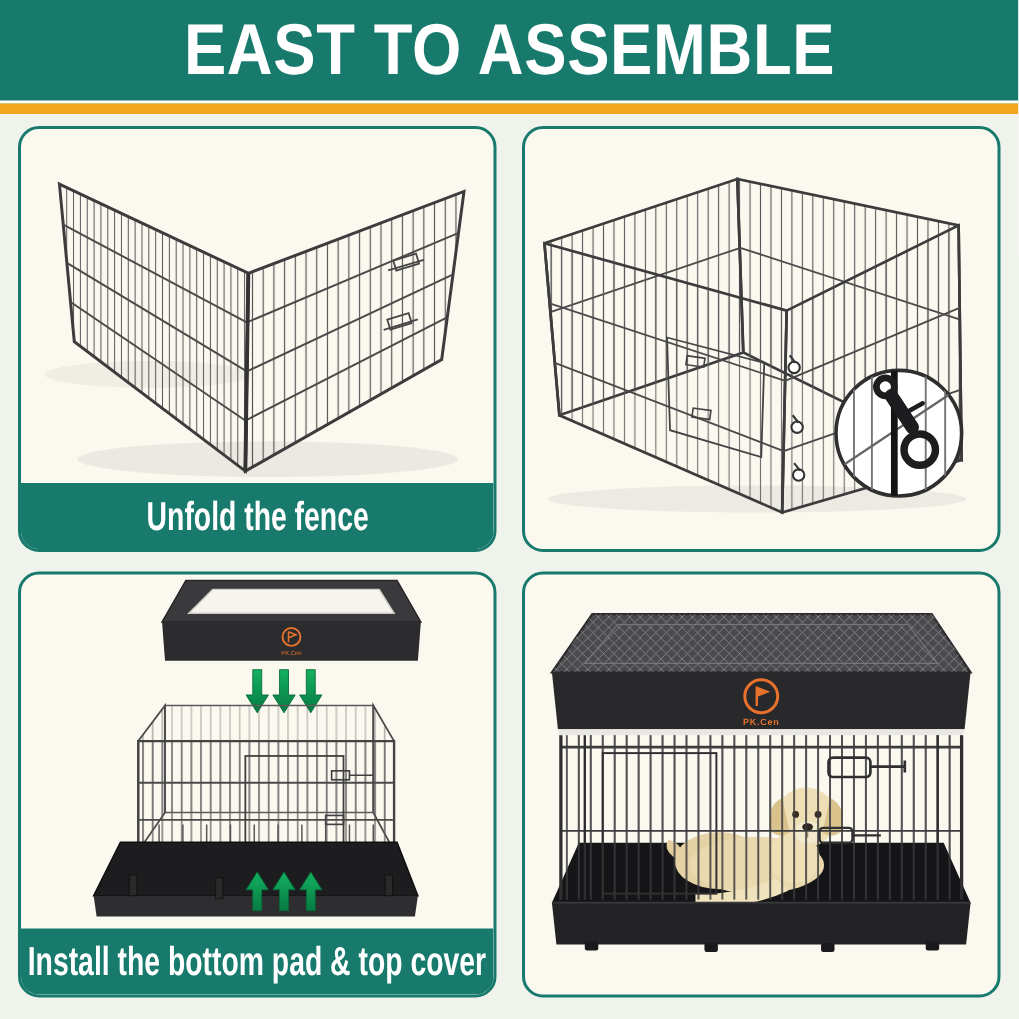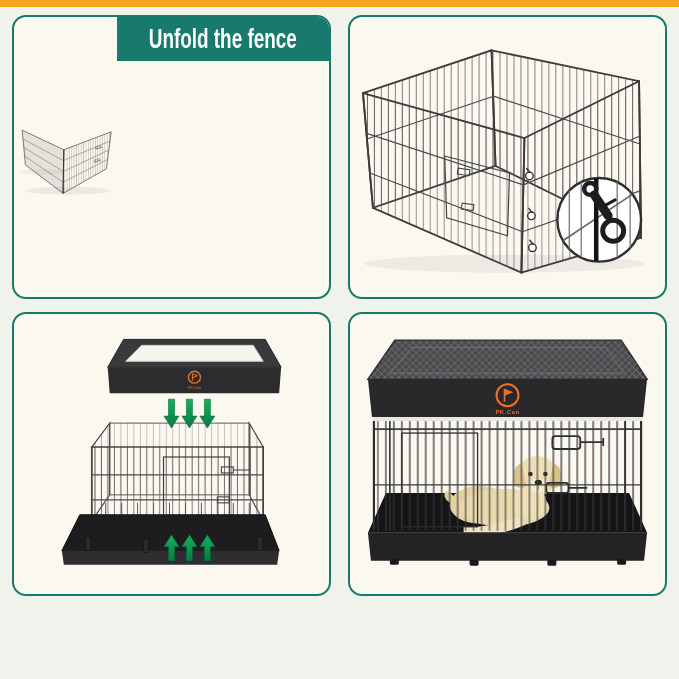--- a/index.html
+++ b/index.html
@@ -5,33 +5,36 @@
   html,body{margin:0;padding:0;}
   body{font-family:"Liberation Sans",sans-serif;}
   .page{position:relative;width:679px;height:679px;background:var(--page-bg,#F0F2EC);overflow:hidden;}
   .header{height:67px;background:var(--teal,#177A6C);border-bottom:2px solid #ffffff;
           display:flex;align-items:center;justify-content:center;}
   .header h1{margin:0;color:#fff;font-size:48px;font-weight:700;line-height:1;
              transform:scaleX(0.88);transform-origin:center;white-space:nowrap;letter-spacing:0.5px;}
   .stripe{height:7px;background:var(--stripe-orange,#F2A51F);}
   .grid{margin:8px 12px 0;display:grid;grid-template-columns:319px 319px;gap:13px 17px;grid-auto-rows:284px;}
   .card{box-sizing:border-box;border:2px solid var(--teal,#177A6C);border-radius:14px;
-        background:var(--card-bg,#FBF8F0);overflow:hidden;display:flex;}
+        background:var(--card-bg,#FBF8F0);overflow:hidden;display:flex;flex-direction:column;}
   .card-img{flex:1;min-height:0;}
   .card-img svg{width:100%;height:100%;display:block;}
   .card-caption{height:44px;flex:0 0 44px;background:var(--teal,#177A6C);
                 display:flex;align-items:center;justify-content:center;}
   .card-caption span{color:#fff;font-size:27px;font-weight:600;white-space:nowrap;
                      transform:scaleX(0.70);transform-origin:center;}
 </style>
 </head>
 <body>
 
 <div class="page">
 
+  <header class="header">
+    <h1>EAST TO ASSEMBLE</h1>
+  </header>
   <div class="stripe"></div>
 
   <main class="grid">
 
     <section class="card">
       <div class="card-img">
         <svg viewBox="0 0 316 238">
           <defs>
             <pattern id="wireDense" width="4.6" height="10" patternUnits="userSpaceOnUse">
               <line x1="2.3" y1="0" x2="2.3" y2="10" stroke="#5b5b5b" stroke-width="0.7"></line>
@@ -190,20 +193,23 @@
             <rect x="244" y="202" width="5" height="14" fill="#2a2a2c" stroke="#111" stroke-width="0.6"></rect>
           </g>
 
           <g fill="url(#gArrow)" stroke="#056C39" stroke-width="0.6">
             <path d="M155,226 v-14 h-4.5 l7.5,-12 l7.5,12 h-4.5 v14 z"></path>
             <path d="M173,226 v-14 h-4.5 l7.5,-12 l7.5,12 h-4.5 v14 z"></path>
             <path d="M191,226 v-14 h-4.5 l7.5,-12 l7.5,12 h-4.5 v14 z"></path>
           </g>
         </svg>
       </div>
+      <div class="card-caption">
+        <span>Install the bottom pad &amp; top cover</span>
+      </div>
     </section>
 
     <section class="card">
       <div class="card-img">
         <svg viewBox="0 0 316 238">
           <defs>
             <pattern id="mesh4" width="7" height="7" patternUnits="userSpaceOnUse">
               <path d="M0,7 L7,0 M0,0 L7,7" stroke="#8f8f92" stroke-width="0.5" fill="none"></path>
             </pattern>
             <pattern id="wire4" width="8" height="10" patternUnits="userSpaceOnUse">

